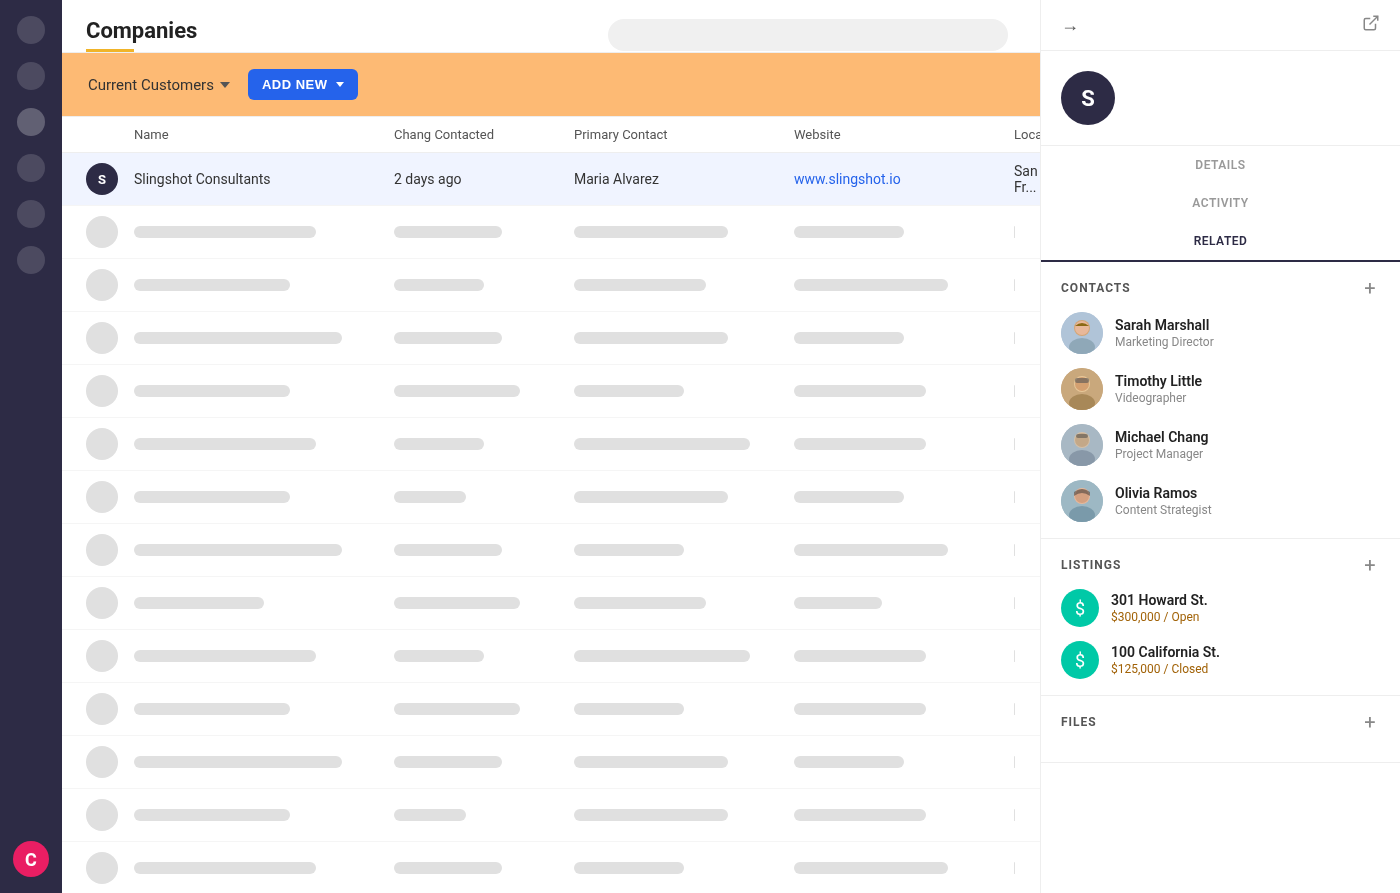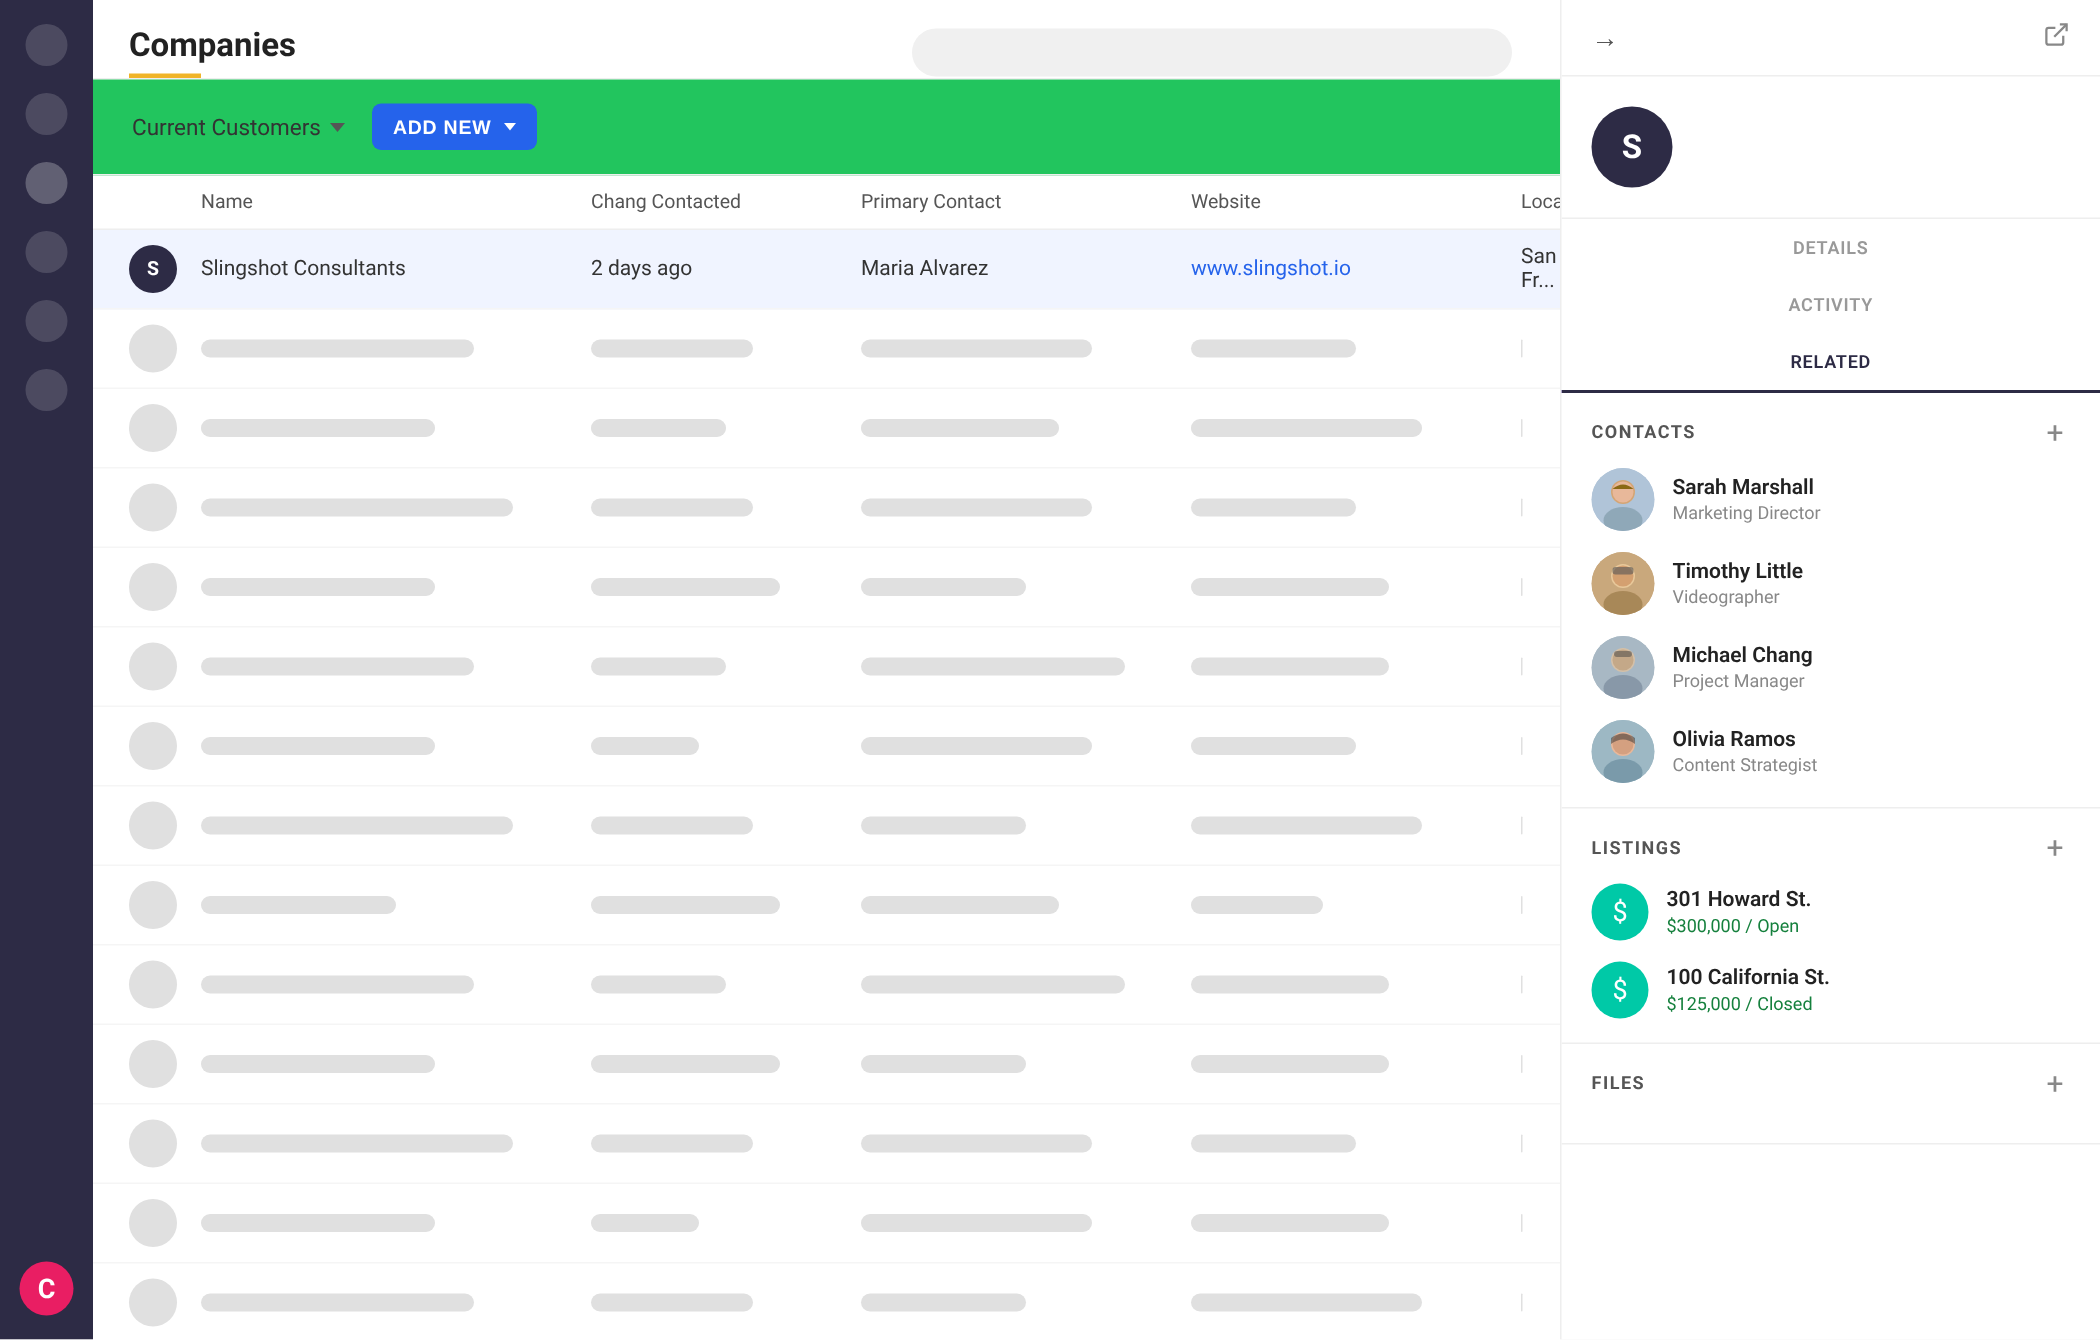--- a/index.html
+++ b/index.html
@@ -66,21 +66,21 @@
       margin-bottom: 0;
     }
 
     
     .toolbar {
       display: flex;
       align-items: center;
       padding: 16px 24px;
       gap: 16px;
       border-bottom: 1px solid #eee;
-      background: #22c55e;
+      background: #fdba74;
     }
     .filter-dropdown {
       display: flex;
       align-items: center;
       gap: 6px;
       font-size: 15px;
       color: #333;
       cursor: pointer;
       padding: 4px 2px;
     }
@@ -319,21 +319,21 @@
       font-size: 18px;
       flex-shrink: 0;
     }
     .listing-address {
       font-size: 14px;
       font-weight: 600;
       color: #222;
     }
     .listing-meta {
       font-size: 12px;
-      color: #15803d;
+      color: #a16207;
       margin-top: 2px;
     }
 
     
     .avatar-circle {
       width: 42px; height: 42px;
       border-radius: 50%;
       display: flex; align-items: center; justify-content: center;
       font-size: 20px;
       overflow: hidden;

